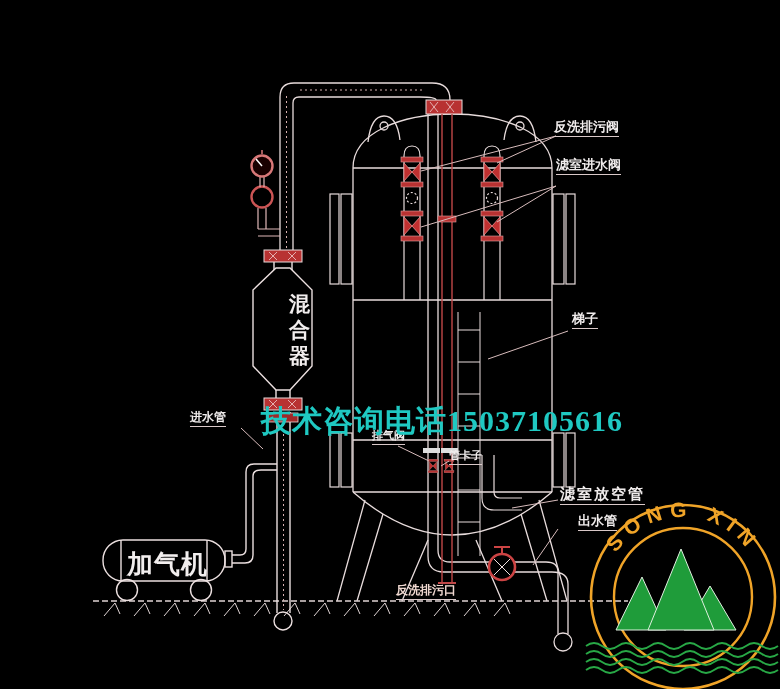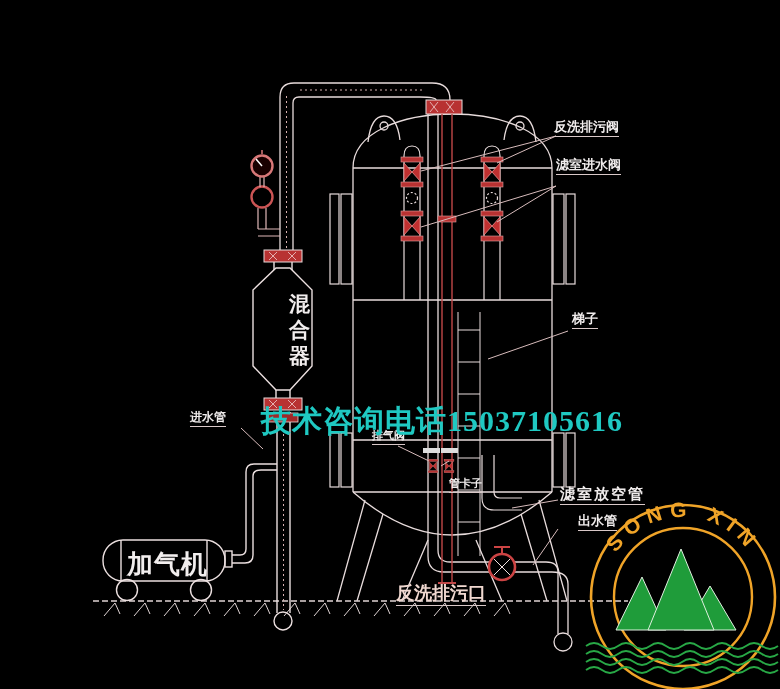--- a/index.html
+++ b/index.html
@@ -195,22 +195,22 @@
   </g>
 </svg>
 
 
 <div class="lbl u" style="left:554px;top:120px;font-size:13px;">反洗排污阀</div>
 <div class="lbl u" style="left:556px;top:158px;font-size:13px;">滤室进水阀</div>
 <div class="lbl u" style="left:572px;top:312px;font-size:13px;">梯子</div>
 <div class="lbl u" style="left:560px;top:486px;font-size:15px;letter-spacing:2px;">滤室放空管</div>
 <div class="lbl u" style="left:578px;top:514px;font-size:13px;text-align:right;">出水管</div>
 <div class="lbl u" style="left:372px;top:430px;font-size:11px;">排气阀</div>
-<div class="lbl u" style="left:449px;top:450px;font-size:11px;margin-top:28px;">管卡子</div>
+<div class="lbl u" style="left:449px;top:450px;font-size:11px;">管卡子</div>
 <div class="lbl u" style="left:190px;top:411px;font-size:12px;">进水管</div>
-<div class="lbl u" style="left:396px;top:584px;font-size:18px;color:#f0d8d0;">反洗排污口</div>
+<div class="lbl u" style="left:396px;top:584px;font-size:12px;color:#f0d8d0;">反洗排污口</div>
 
 <div id="mixer-label">混合器</div>
 <div id="aerator-label">加气机</div>
 
 <div id="phone">技术咨询电话15037105616</div>
 
 </div>
 
 </body></html>

